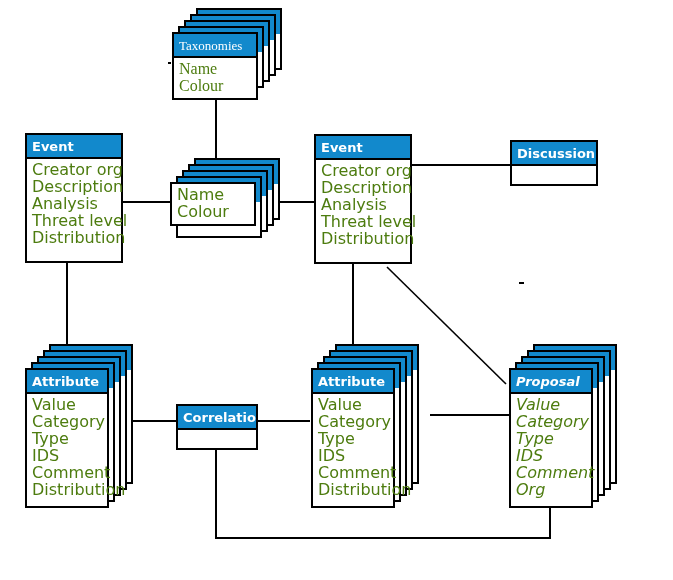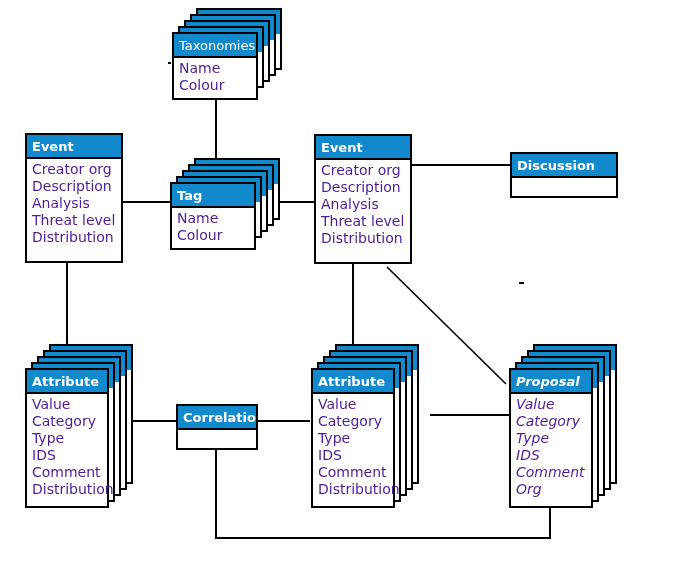--- a/index.html
+++ b/index.html
@@ -75,23 +75,23 @@
     overflow: hidden;
   }
   .card-header.plain {
     font-weight: normal;
   }
   .card-body {
     padding: 2px 5px 4px 5px;
     box-sizing: border-box;
   }
   .field {
-    font-size: 14px;
+    font-size: 16px;
     line-height: 17px;
-    color: #4c1d95;
+    color: #4d7c0f;
     white-space: nowrap;
   }
   .card-body.empty {
     height: 18px;
     padding: 0;
   }
   .speck {
     position: absolute;
     background: #000000;
   }
@@ -137,21 +137,21 @@
       </div>
     <div class="stack-layer" style="left:18px; top:6px; width:86px; height:62px;">
         <div class="hdr"></div>
       </div>
     <div class="stack-layer" style="left:12px; top:12px; width:86px; height:62px;">
         <div class="hdr"></div>
       </div>
     <div class="stack-layer" style="left:6px; top:18px; width:86px; height:62px;">
         <div class="hdr"></div>
       </div>
-    <div class="card" style="top:24px; width:86px;">
+    <div class="card" style="top:24px; width:86px;font-family:Liberation Serif, serif;">
       <div class="card-header plain">Taxonomies</div>
       <div class="card-body">
         <div class="field">Name</div>
         <div class="field">Colour</div>
       </div>
     </div>
   </div>
 
   <div class="entity" style="left:25px; top:133px; width:98px; height:130px;">
     <div class="card" style="top:0px; width:98px; height:130px;">
@@ -173,21 +173,20 @@
     <div class="stack-layer" style="left:18px; top:6px; width:86px; height:62px;">
         <div class="hdr"></div>
       </div>
     <div class="stack-layer" style="left:12px; top:12px; width:86px; height:62px;">
         <div class="hdr"></div>
       </div>
     <div class="stack-layer" style="left:6px; top:18px; width:86px; height:62px;">
         <div class="hdr"></div>
       </div>
     <div class="card" style="top:24px; width:86px;">
-      <div class="card-header">Tag</div>
       <div class="card-body">
         <div class="field">Name</div>
         <div class="field">Colour</div>
       </div>
     </div>
   </div>
 
   <div class="entity" style="left:314px; top:134px; width:98px; height:130px;">
     <div class="card" style="top:0px; width:98px; height:130px;">
       <div class="card-header">Event</div>
@@ -195,21 +194,21 @@
         <div class="field">Creator org</div>
         <div class="field">Description</div>
         <div class="field">Analysis</div>
         <div class="field">Threat level</div>
         <div class="field">Distribution</div>
       </div>
     </div>
   </div>
 
   <div class="entity" style="left:510px; top:140px; width:88px; height:36px;">
-    <div class="card" style="top:12px; width:108px;">
+    <div class="card" style="top:0px; width:88px;">
       <div class="card-header">Discussion</div>
       <div class="card-body empty"></div>
     </div>
   </div>
 
   <div class="entity" style="left:25px; top:344px; width:130px; height:164px;">
     <div class="stack-layer" style="left:24px; top:0px; width:84px; height:140px;">
         <div class="hdr"></div>
       </div>
     <div class="stack-layer" style="left:18px; top:6px; width:84px; height:140px;">

